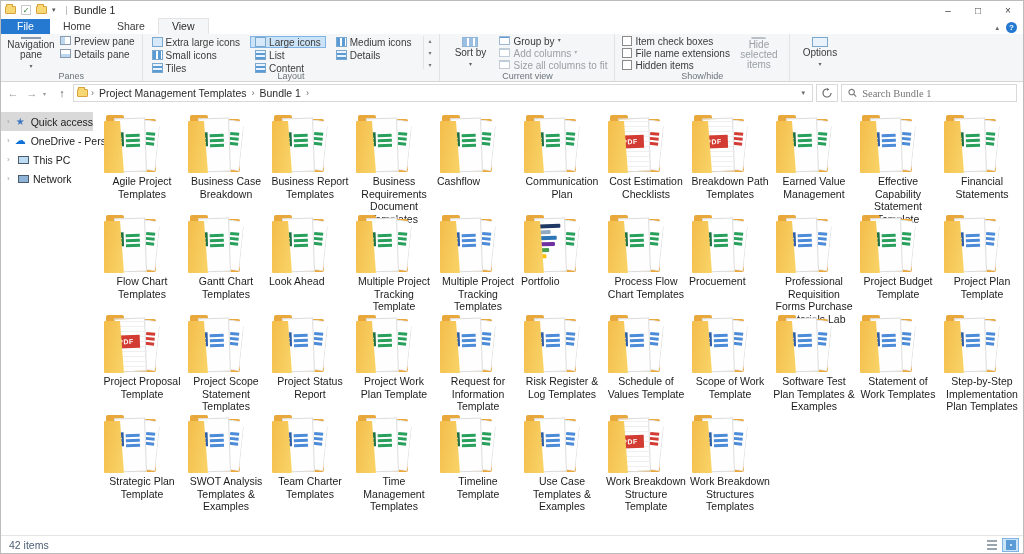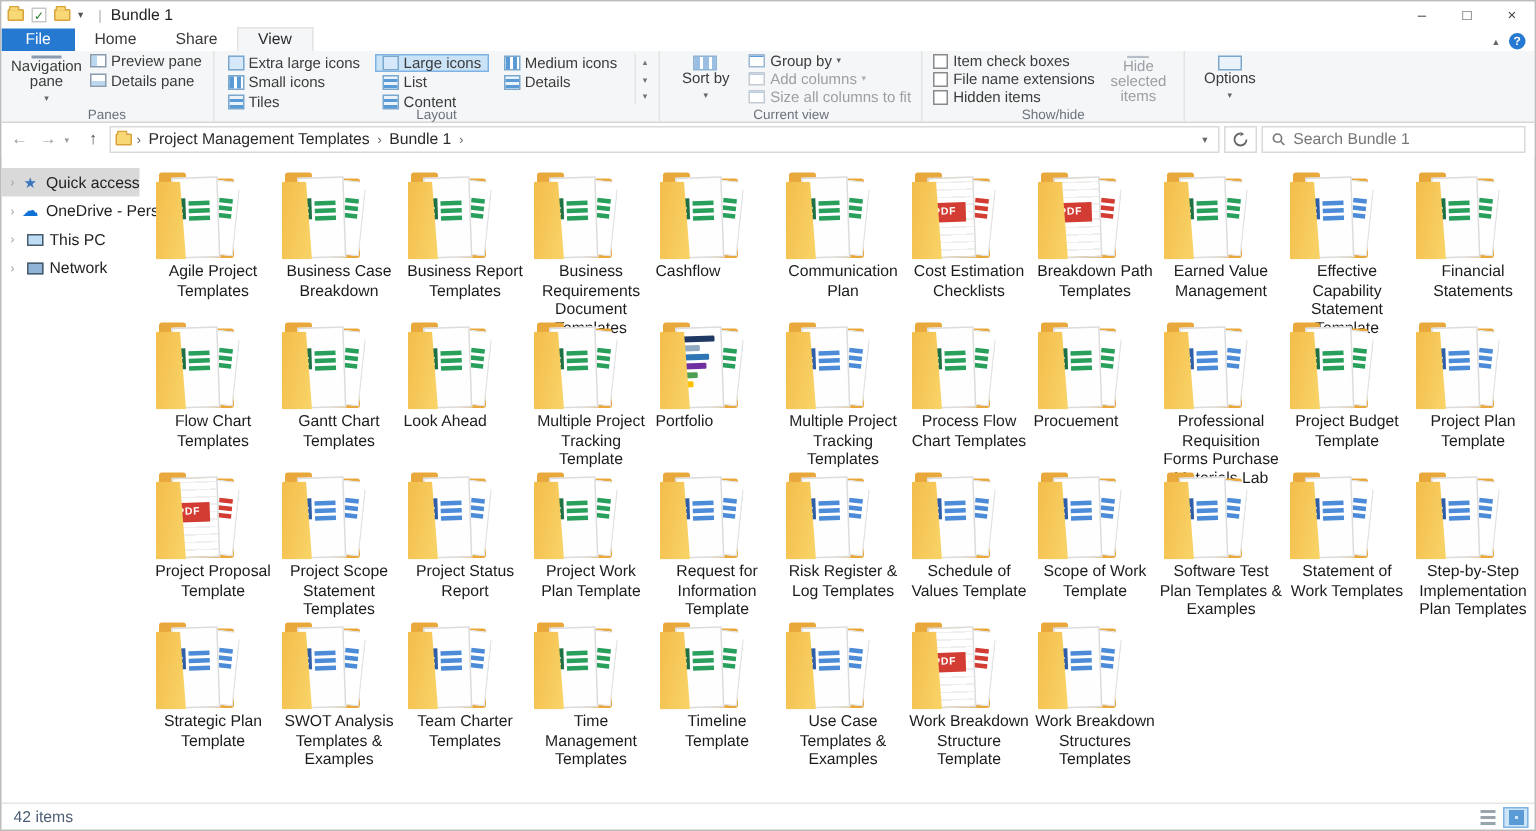--- a/index.html
+++ b/index.html
@@ -62,21 +62,21 @@
   .addressbar { height:22px; display:flex; align-items:center; padding:0 6px 0 4px; gap:3px; flex:none; background:#fff; }
   .nav-arrow { font-size:11px; color:#999; width:16px; text-align:center; }
   .nav-arrow.up { color:#555; }
   .nav-chev-sm { font-size:6px; color:#999; width:8px; }
   .addrbox { flex:1; height:18px; border:1px solid #D9D9D9; display:flex; align-items:center; padding:0 3px; gap:3px; font-size:10.5px; color:#2b2b2b; background:#fff; }
   .crumb { padding:0 2px; white-space:nowrap; }
   .crumb-sep { font-size:9px; color:#666; }
   .addr-chev { margin-left:auto; font-size:7px; color:#666; padding:0 4px; }
   .refreshbox { width:22px; height:18px; border:1px solid #D9D9D9; display:flex; align-items:center; justify-content:center; flex:none; }
   .searchbox { width:176px; height:18px; border:1px solid #D9D9D9; display:flex; align-items:center; padding:0 6px; gap:5px; flex:none; }
-  .searchbox input { border:none; outline:none; width:100%; font-size:10.5px; color:#444; font-family:Liberation Sans, sans-serif; }
+  .searchbox input { border:none; outline:none; width:100%; font-size:10.5px; color:#444; font-family:Liberation Serif, serif; }
   .searchbox input::placeholder { color:#767676; }
 
   
   .main { flex:1; display:flex; min-height:0; }
   .sidebar { width:92px; flex:none; padding-top:8px; font-size:10.5px; color:#222; }
   .sb-item { height:19px; display:flex; align-items:center; gap:4px; padding-left:6px; white-space:nowrap; }
   .sb-item.sel { background:#D9D9D9; }
   .sb-chev { width:7px; font-size:8px; color:#a0a0a0; }
   .sb-ic { width:13px; text-align:center; font-size:10px; flex:none; }
   .ic-star::before { content:"★"; color:#3C76BF; }
@@ -626,20 +626,40 @@
         <span class="ln l1"></span>
                 <span class="ln l2"></span>
                 <span class="ln l3"></span>
 
       </div>
       <div class="f-front"></div>
     </div>
     <div class="flabel">Multiple Project Tracking Template</div>
   </div>
 
+  <div class="fitem type-word">
+    <div class="ficon">
+      <div class="f-back"></div>
+      <div class="f-doc2">
+                <i></i>
+                <i></i>
+                <i></i>
+              </div>
+      <div class="f-doc1">
+        <span class="sq"></span>
+        <span class="ln l1"></span>
+                <span class="ln l2"></span>
+                <span class="ln l3"></span>
+
+      </div>
+      <div class="f-front"></div>
+    </div>
+    <div class="flabel">Multiple Project Tracking Templates</div>
+  </div>
+
   <div class="fitem type-chart">
     <div class="ficon">
       <div class="f-back"></div>
       <div class="f-doc2">
                 <i></i>
                 <i></i>
                 <i></i>
               </div>
       <div class="f-doc1">
 
@@ -650,40 +670,20 @@
                   <i style="background: rgb(112, 48, 160); width: 68%;"></i>
                   <i style="background: rgb(76, 159, 80); width: 44%;"></i>
                   <i style="background: rgb(255, 192, 0); width: 30%;"></i>
                 </span>
       </div>
       <div class="f-front"></div>
     </div>
     <div class="flabel">Portfolio</div>
   </div>
 
-  <div class="fitem type-word">
-    <div class="ficon">
-      <div class="f-back"></div>
-      <div class="f-doc2">
-                <i></i>
-                <i></i>
-                <i></i>
-              </div>
-      <div class="f-doc1">
-        <span class="sq"></span>
-        <span class="ln l1"></span>
-                <span class="ln l2"></span>
-                <span class="ln l3"></span>
-
-      </div>
-      <div class="f-front"></div>
-    </div>
-    <div class="flabel">Multiple Project Tracking Templates</div>
-  </div>
-
   <div class="fitem type-excel">
     <div class="ficon">
       <div class="f-back"></div>
       <div class="f-doc2">
                 <i></i>
                 <i></i>
                 <i></i>
               </div>
       <div class="f-doc1">
         <span class="sq"></span>

